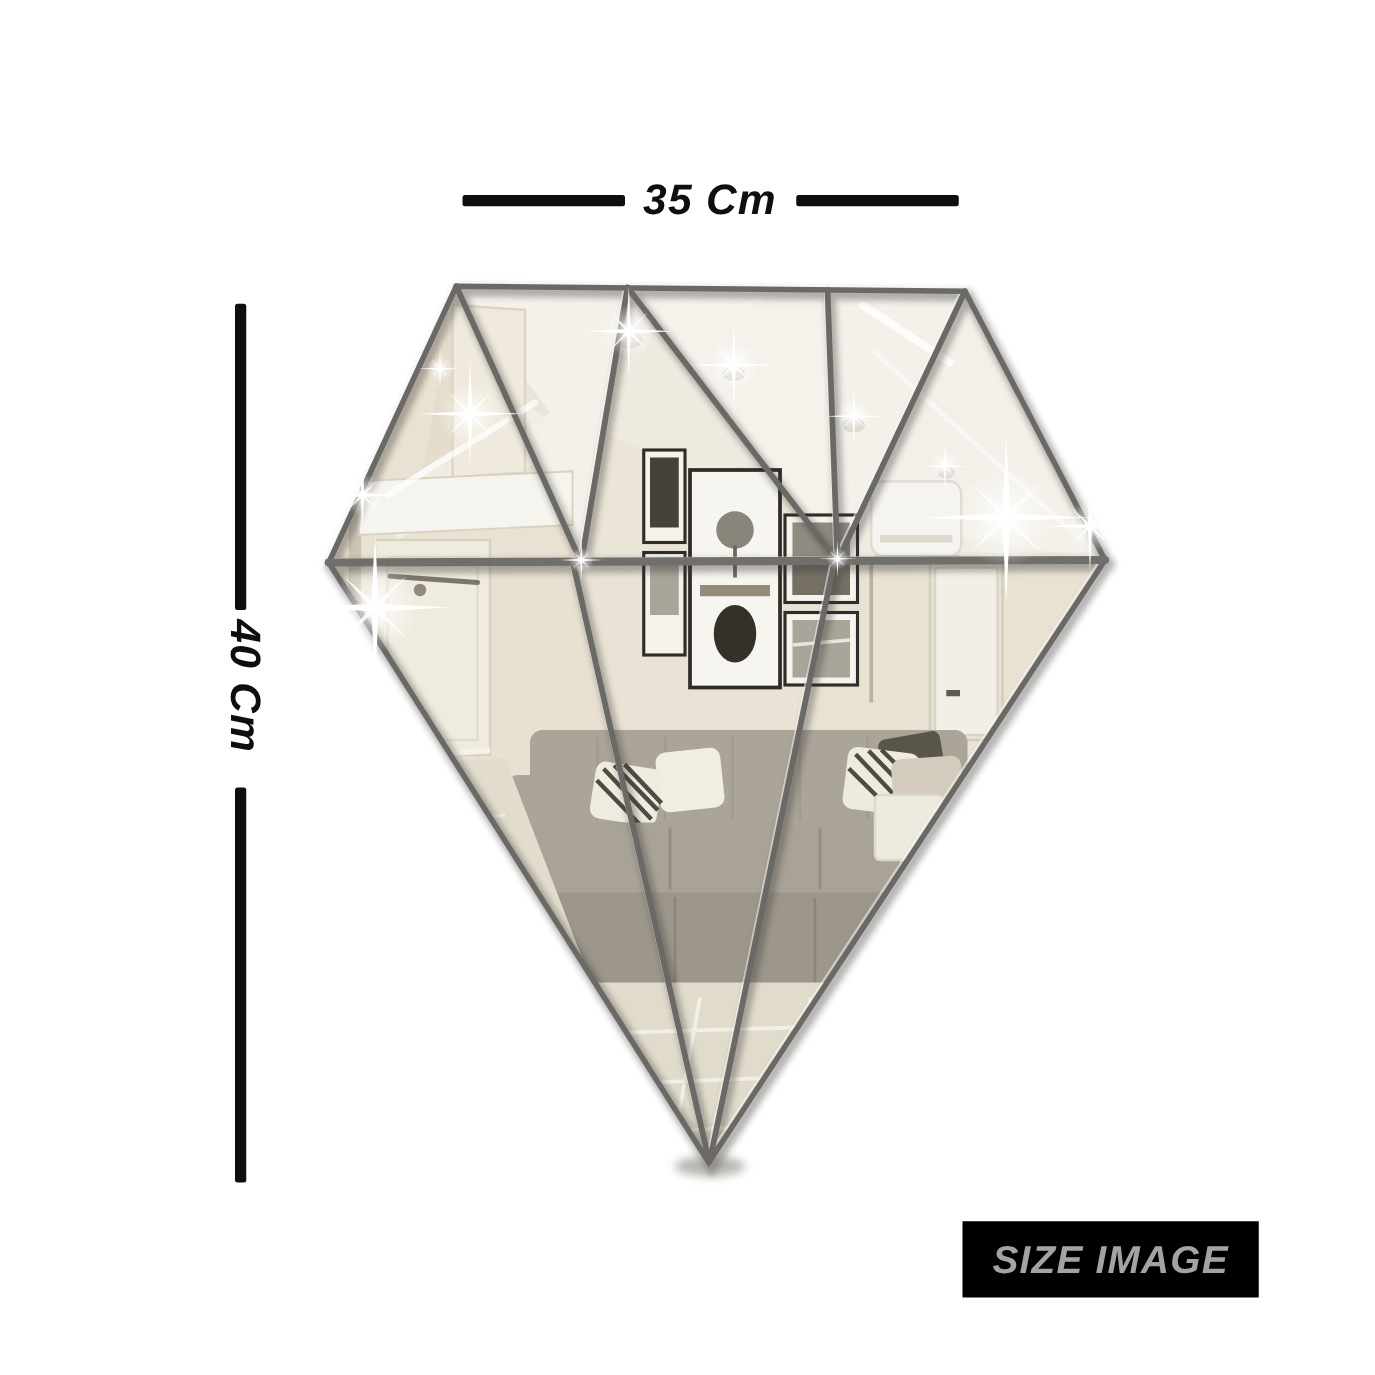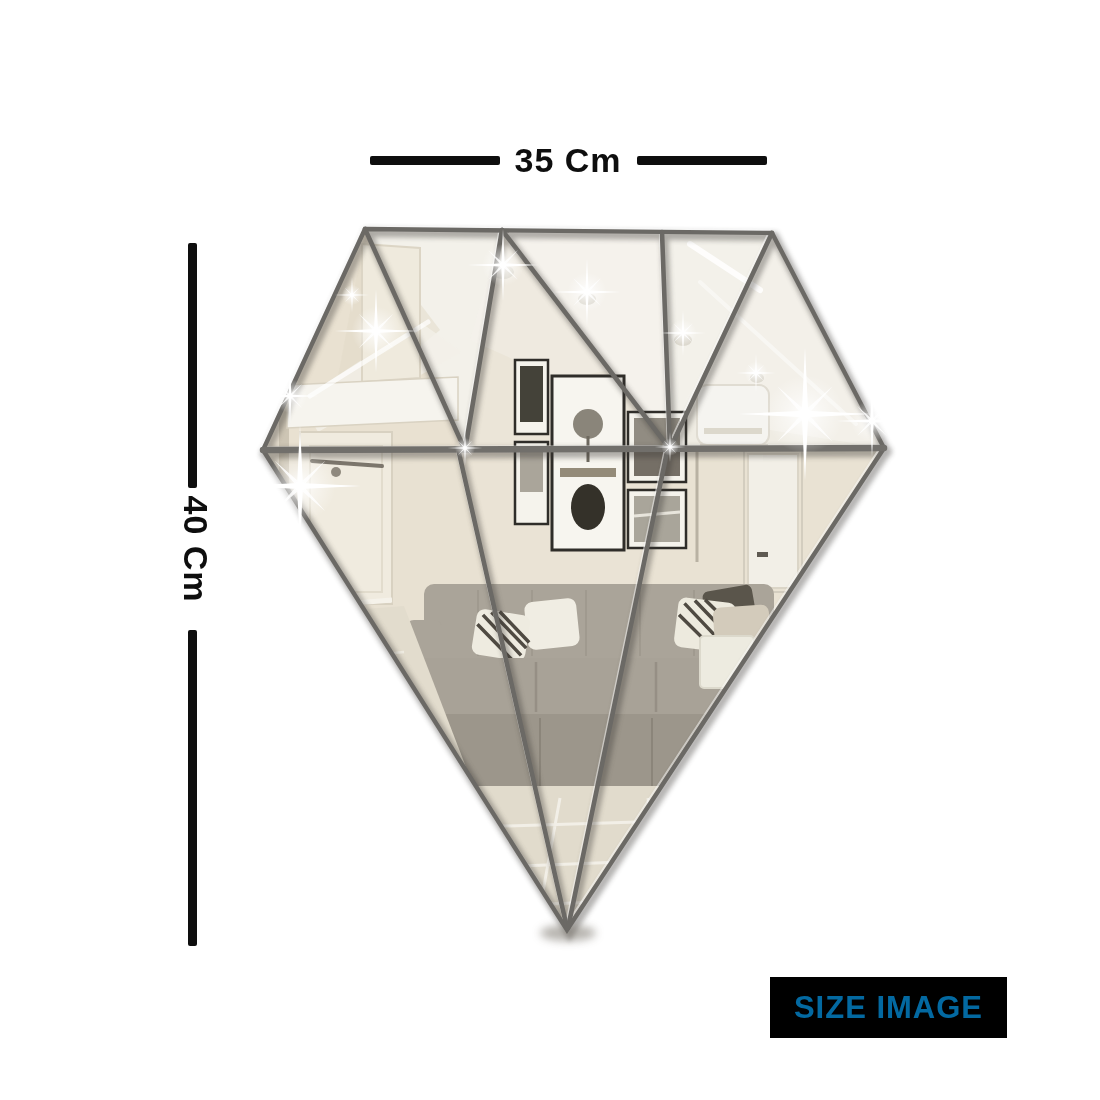--- a/index.html
+++ b/index.html
@@ -1,30 +1,30 @@
 <!DOCTYPE html>
 <html><head>
 <meta charset="utf-8">
 <style>
   html,body{margin:0;padding:0;background:#ffffff;}
   .stage{position:relative;width:1100px;height:1100px;background:#ffffff;overflow:hidden;
-         font-family:"Liberation Sans","DejaVu Sans",sans-serif;}
+         font-family:"Liberation Sans","DejaVu Sans",sans-serif;font-style:italic;}
   .dim-seg{position:absolute;background:#0e0e0e;border-radius:2px;}
   .dim-label{position:absolute;font-weight:bold;font-size:34px;color:#0e0e0e;text-align:center;
              letter-spacing:1px;white-space:nowrap;}
   #dim-top-left{left:370px;top:156px;width:130px;height:9px;}
   #dim-top-right{left:637px;top:156px;width:130px;height:9px;}
   #dim-top-label{left:488px;top:140px;width:160px;height:40px;line-height:40px;}
   #dim-left-top{left:188px;top:243px;width:9px;height:245px;}
   #dim-left-bottom{left:188px;top:630px;width:9px;height:316px;}
   #dim-left-label{left:126px;top:528px;width:140px;height:42px;line-height:42px;
                   transform:rotate(90deg);transform-origin:center center;}
   .badge{position:absolute;left:770px;top:977px;width:237px;height:61px;background:#000000;
          display:flex;align-items:center;justify-content:center;}
-  .badge span{color:#0369a1;font-weight:bold;font-size:31px;letter-spacing:1px;white-space:nowrap;}
+  .badge span{color:#a3a3a3;font-weight:bold;font-size:31px;letter-spacing:1px;white-space:nowrap;}
   svg{position:absolute;left:0;top:0;}
 </style>
 </head>
 <body>
 
 <div class="stage">
 
   <svg width="1100" height="1100" viewBox="0 0 1100 1100">
     <defs>
       <clipPath id="hullClip">

